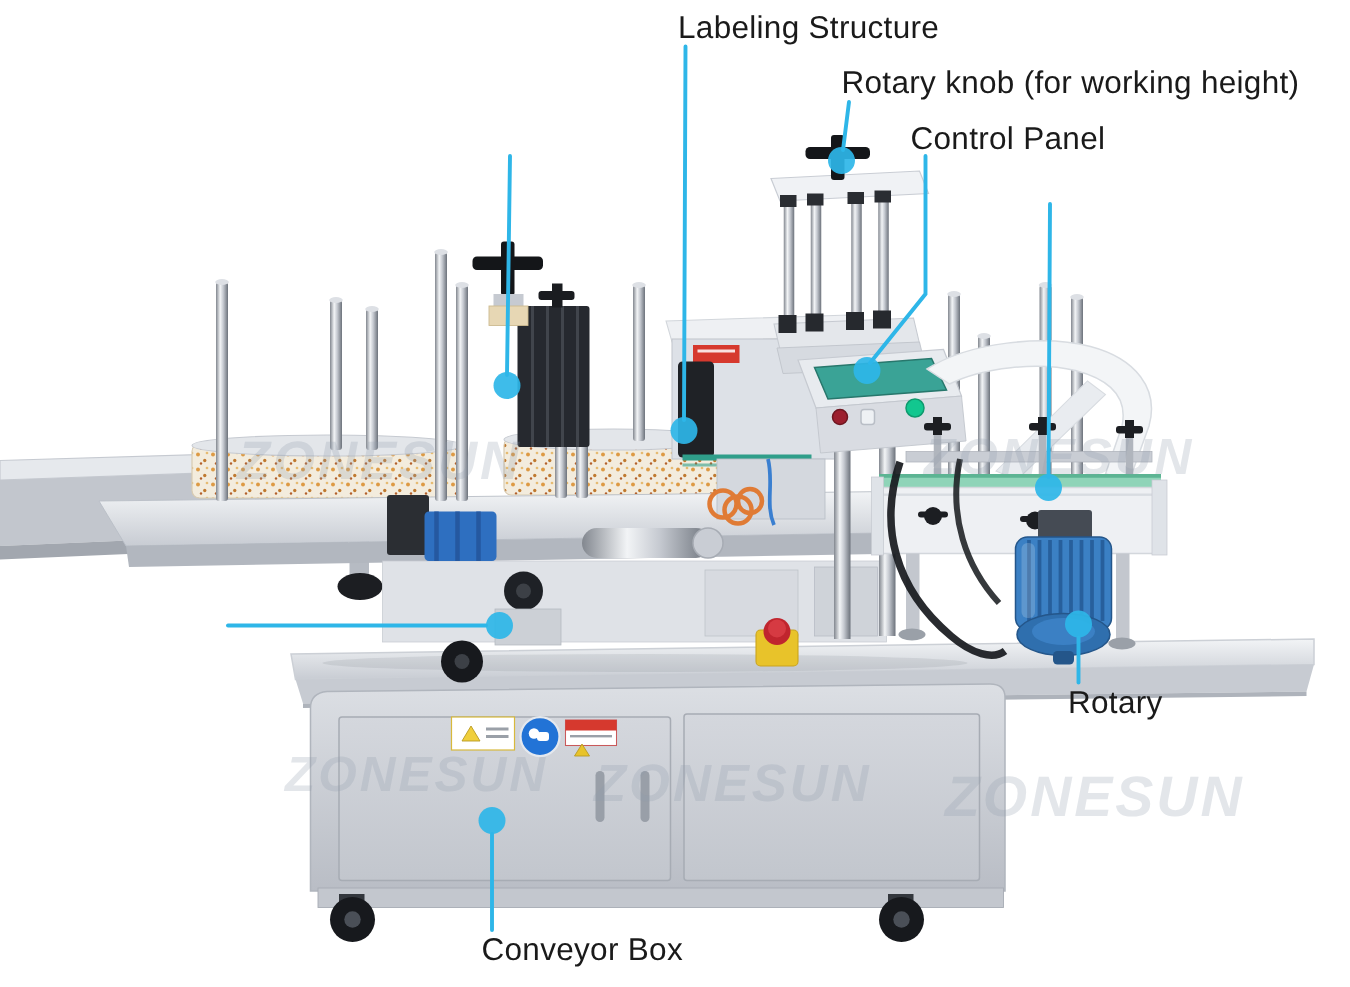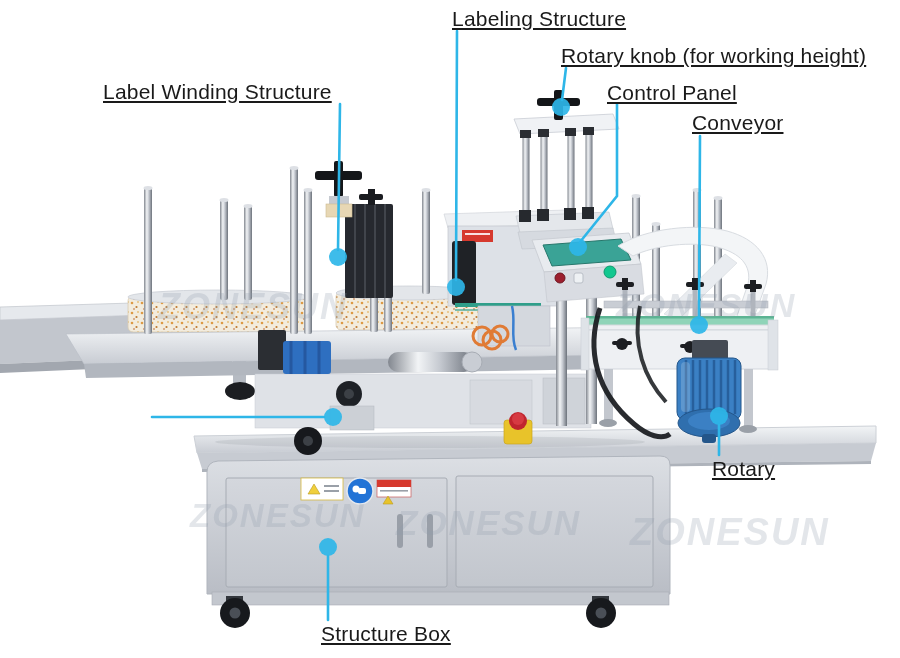--- a/index.html
+++ b/index.html
@@ -2,21 +2,21 @@
 <html style="--accent: #2eb6e8; --label-text: #1a1a1a; --background: #ffffff; --screen-teal: #3aa396; --button-green: #12c78f; --belt-green: #8fd4b8; --motor-blue: #3b80c4; --watermark-color: rgba(145,155,172,0.25);"><head>
 <meta charset="utf-8">
 <style>
   html,body{margin:0;padding:0;}
   body{width:900px;height:658px;overflow:hidden;background:var(--background,#fff);
        font-family:"Liberation Sans",sans-serif;}
   .stage{position:relative;width:900px;height:658px;}
   .machine{position:absolute;left:0;top:0;z-index:1;}
   .overlay{position:absolute;left:0;top:0;z-index:30;pointer-events:none;}
   .lbl{position:absolute;z-index:40;font:400 21px/1.3 "Liberation Sans",sans-serif;
-       color:var(--label-text,#1a1a1a);white-space:pre-line;letter-spacing:.2px;text-decoration:underline;}
+       color:var(--label-text,#1a1a1a);white-space:pre-line;letter-spacing:.2px;}
   .lbl-winding{left:103px;top:78px}
   .lbl-labeling{left:452px;top:5px}
   .lbl-rheight{left:561px;top:42px}
   .lbl-cpanel{left:607px;top:79px}
   .lbl-conveyor{left:692px;top:109px}
   .lbl-rpos{left:22px;top:400px}
   .lbl-motor{left:712px;top:455px}
   .lbl-ebox{left:321px;top:620px}
   .wm{position:absolute;z-index:20;font:italic 700 36px "Liberation Sans",sans-serif;
       color:var(--watermark-color,rgba(145,155,172,.25));letter-spacing:2px;pointer-events:none;}
@@ -317,20 +317,18 @@
     <line class="cline" x1="700" y1="136" x2="699" y2="318"></line>
     <circle class="cdot" cx="699" cy="325" r="9"></circle>
     <line class="cline" x1="152" y1="417" x2="324" y2="417"></line>
     <circle class="cdot" cx="333" cy="417" r="9"></circle>
     <circle class="cdot" cx="719" cy="416" r="9"></circle>
     <line class="cline" x1="719" y1="425" x2="719" y2="455"></line>
     <circle class="cdot" cx="328" cy="547" r="9"></circle>
     <line class="cline" x1="328" y1="556" x2="328" y2="620"></line>
   </svg>
 
-  <div class="lbl lbl-winding">Label Winding Structure</div>
   <div class="lbl lbl-labeling">Labeling Structure</div>
   <div class="lbl lbl-rheight">Rotary knob (for working height)</div>
   <div class="lbl lbl-cpanel">Control Panel</div>
-  <div class="lbl lbl-conveyor">Conveyor</div>
   <div class="lbl lbl-motor">Rotary</div>
-  <div class="lbl lbl-ebox">Structure Box</div>
+  <div class="lbl lbl-ebox">Conveyor Box</div>
 </div>
 
 </body></html>

